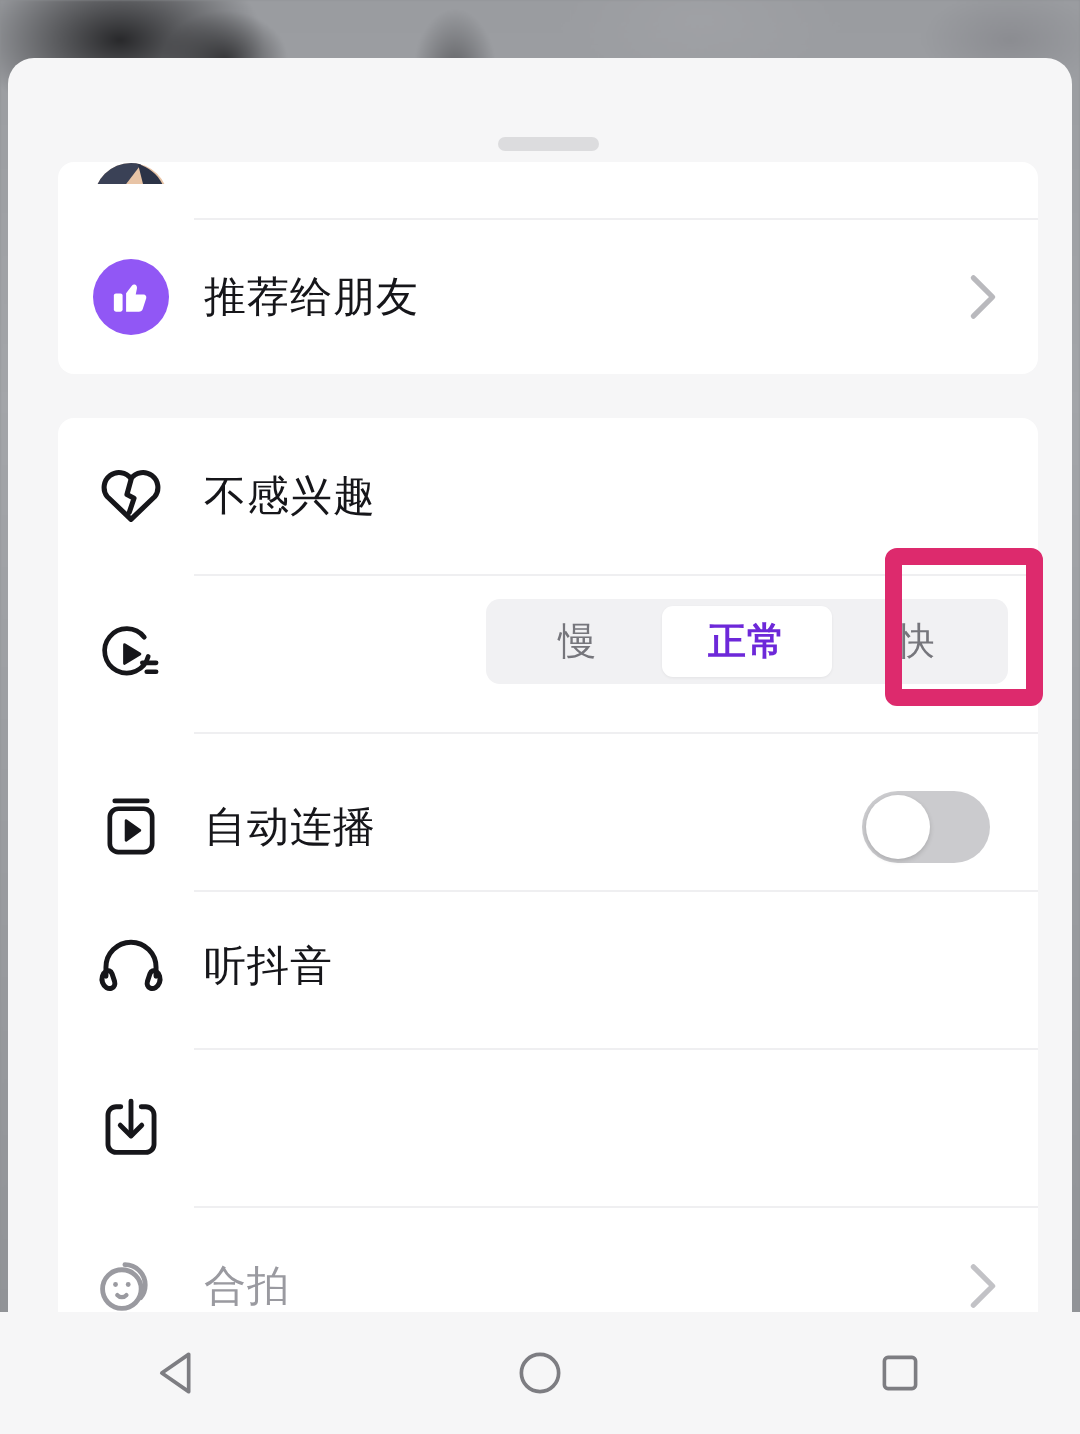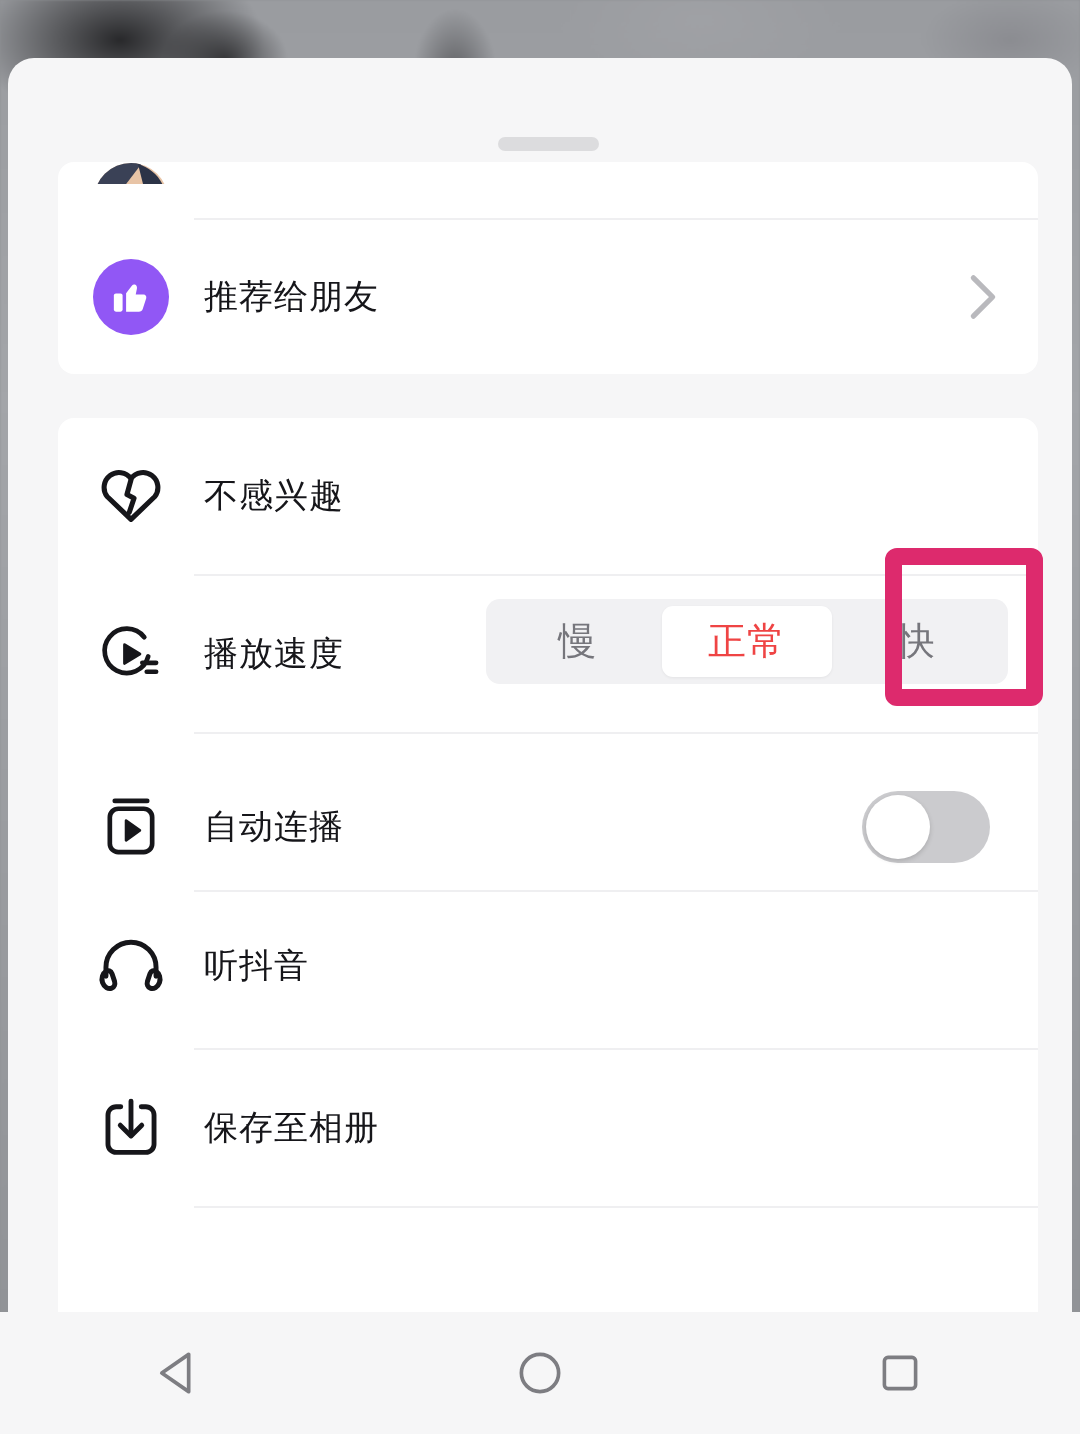--- a/index.html
+++ b/index.html
@@ -43,21 +43,21 @@
 
   .row {
     position:absolute; left:0; width:980px;
     display:flex; align-items:center;
   }
   .row-icon {
     width:146px; flex:0 0 146px;
     display:flex; align-items:center; justify-content:center;
   }
   .row-label {
-    font-size:34px; color:#16161a; letter-spacing:1px;
+    font-size:42px; color:#16161a; letter-spacing:1px;
     font-family:Liberation Mono, monospace;
   }
   .row-label.disabled { color:#9a9aa0; }
 
   .divider {
     position:absolute; left:136px; width:844px; height:2px;
     background:#efeff1;
   }
 
   .chevron { position:absolute; right:40px; top:50%; transform:translateY(-50%); }
@@ -75,21 +75,21 @@
     width:522px; height:85px;
     background:#f1f1f3; border-radius:14px;
     display:flex; align-items:center; padding:7px;
   }
   .seg-item {
     flex:1; height:71px; border-radius:11px;
     display:flex; align-items:center; justify-content:center;
     font-size:38px; color:#76767c; letter-spacing:1px;
   }
   .seg-item.selected {
-    background:#ffffff; color:#ef4444; font-weight:normal;
+    background:#ffffff; color:#6d28d9; font-weight:bold;
     box-shadow:0 1px 3px rgba(0,0,0,.06);
   }
 
   
   #autoplay-toggle {
     position:absolute; right:48px; top:50%; transform:translateY(-50%);
     width:128px; height:72px; border-radius:36px;
     background:#cbcbce;
   }
   #autoplay-toggle .knob {
@@ -172,21 +172,20 @@
 
     <div class="row" style="top:158px;height:156px;">
       <div class="row-icon">
         <svg width="64" height="64" viewBox="0 0 26 26" fill="none" stroke="#16161a" stroke-width="1.9" stroke-linecap="round" stroke-linejoin="round">
           <path d="M18.4 6.2A9 9 0 1 0 20 14"></path>
           <path d="M10.4 9.2 16.6 13l-6.2 3.8z" fill="#16161a" stroke-width="1.2"></path>
           <line x1="17.6" y1="16.6" x2="23.2" y2="16.6"></line>
           <line x1="19.4" y1="20.2" x2="23.2" y2="20.2"></line>
         </svg>
       </div>
-      <span class="row-label">播放速度</span>
     </div>
     <div class="divider" style="top:314px;"></div>
 
     <div class="row" style="top:316px;height:186px;">
       <div class="row-icon">
         <svg width="60" height="64" viewBox="0 0 24 26" fill="none" stroke="#16161a" stroke-width="1.9" stroke-linecap="round" stroke-linejoin="round">
           <line x1="5.4" y1="2.4" x2="18.6" y2="2.4"></line>
           <rect x="3.4" y="5.6" width="17.2" height="17.6" rx="3.4"></rect>
           <path d="M10 10.4 15.6 14.4 10 18.4z" fill="#16161a" stroke-width="1.1"></path>
         </svg>
@@ -211,24 +210,38 @@
     <div class="divider" style="top:630px;"></div>
 
     <div class="row" style="top:632px;height:156px;">
       <div class="row-icon">
         <svg width="62" height="64" viewBox="0 0 24 25" fill="none" stroke="#16161a" stroke-width="1.9" stroke-linecap="round" stroke-linejoin="round">
           <path d="M8 4.2H6.2A3.2 3.2 0 0 0 3 7.4v11.4a3.2 3.2 0 0 0 3.2 3.2h11.6a3.2 3.2 0 0 0 3.2-3.2V7.4a3.2 3.2 0 0 0-3.2-3.2H16"></path>
           <line x1="12" y1="2" x2="12" y2="15.4"></line>
           <polyline points="7.8,11.4 12,15.6 16.2,11.4"></polyline>
         </svg>
       </div>
-      <span class="row-label">保存至相册</span>
     </div>
     <div class="divider" style="top:788px;"></div>
 
+    <div class="row" style="top:790px;height:156px;">
+      <div class="row-icon">
+        <svg width="66" height="62" viewBox="0 0 26 24" fill="none" stroke="#9a9aa0" stroke-width="1.9" stroke-linecap="round" stroke-linejoin="round">
+          <path d="M10.6 3.6a8 8 0 0 1 8 8c0 1.9-.7 3.7-1.8 5"></path>
+          <circle cx="9.4" cy="13.2" r="7.6"></circle>
+          <circle cx="6.9" cy="11.4" r=".95" fill="#9a9aa0" stroke="none"></circle>
+          <circle cx="11.9" cy="11.4" r=".95" fill="#9a9aa0" stroke="none"></circle>
+          <path d="M7.6 15.6a2.4 2.4 0 0 0 3.6 0" stroke-width="1.7"></path>
+        </svg>
+      </div>
+      <span class="row-label disabled">合拍</span>
+      <svg class="chevron" width="30" height="48" viewBox="0 0 12 20">
+        <polyline points="2,2 10,10 2,18" fill="none" stroke="#c2c2c6" stroke-width="2.2" stroke-linecap="round" stroke-linejoin="round"></polyline>
+      </svg>
+    </div>
     <div class="divider" style="top:946px;"></div>
   </div>
 
   <div id="speed-segment">
     <div class="seg-item">慢</div>
     <div class="seg-item selected">正常</div>
     <div class="seg-item">快</div>
   </div>
 
   <div id="highlight-box"></div>

